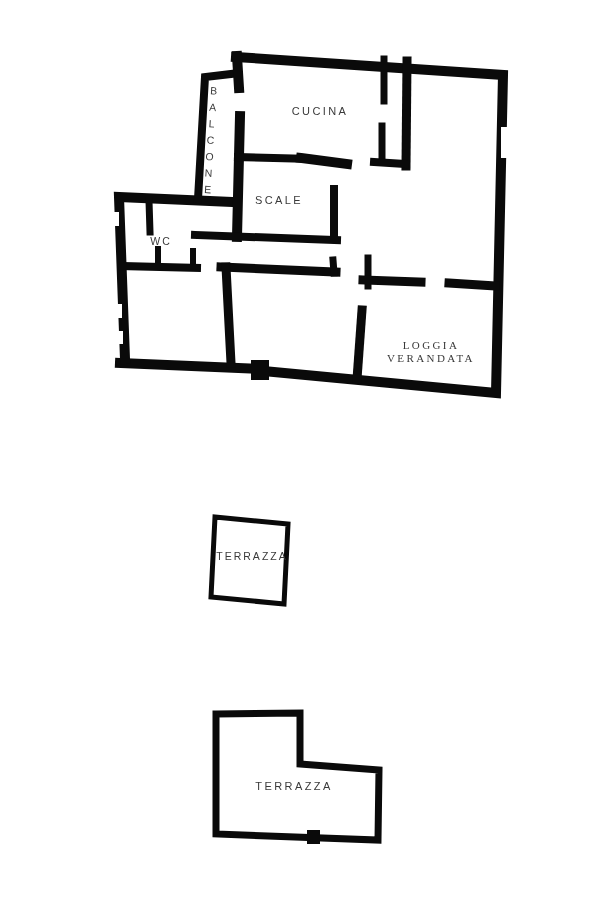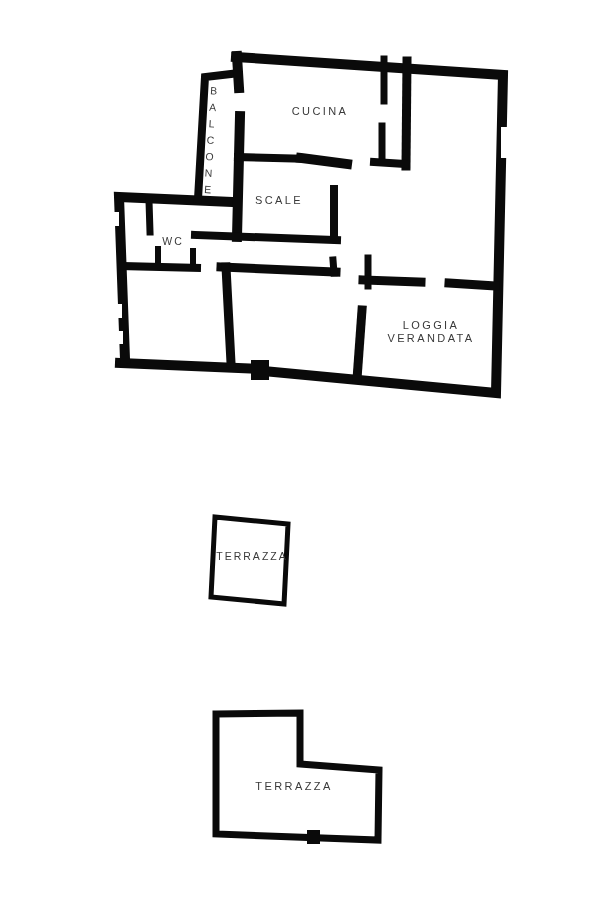--- a/index.html
+++ b/index.html
@@ -110,23 +110,23 @@
       <rect x="118" y="331" width="5" height="13"></rect>
     </g>
   </svg>
 
   <div class="room-label vertical" style="left:210px; top:142px;">BALCONE</div>
 
   <div class="room-label" style="left:308px; top:111px;margin-left:12px;">CUCINA</div>
 
   <div class="room-label" style="left:279px; top:200px;text-align:center;">SCALE</div>
 
-  <div class="room-label small" style="left:173px; top:241px;text-align:center;">WC</div>
+  <div class="room-label small" style="left:161px; top:241px;text-align:center;">WC</div>
 
-  <div class="room-label two-line" style="left:431px; top:332px;">
+  <div class="room-label two-line" style="left:431px; top:352px;font-family:Liberation Serif, serif;">
     <span>LOGGIA</span>
     <span>VERANDATA</span>
   </div>
 
   <div class="room-label small" style="left:252px; top:556px;">TERRAZZA</div>
 
   <div class="room-label" style="left:294px; top:786px;">TERRAZZA</div>
 
 </div>
 

